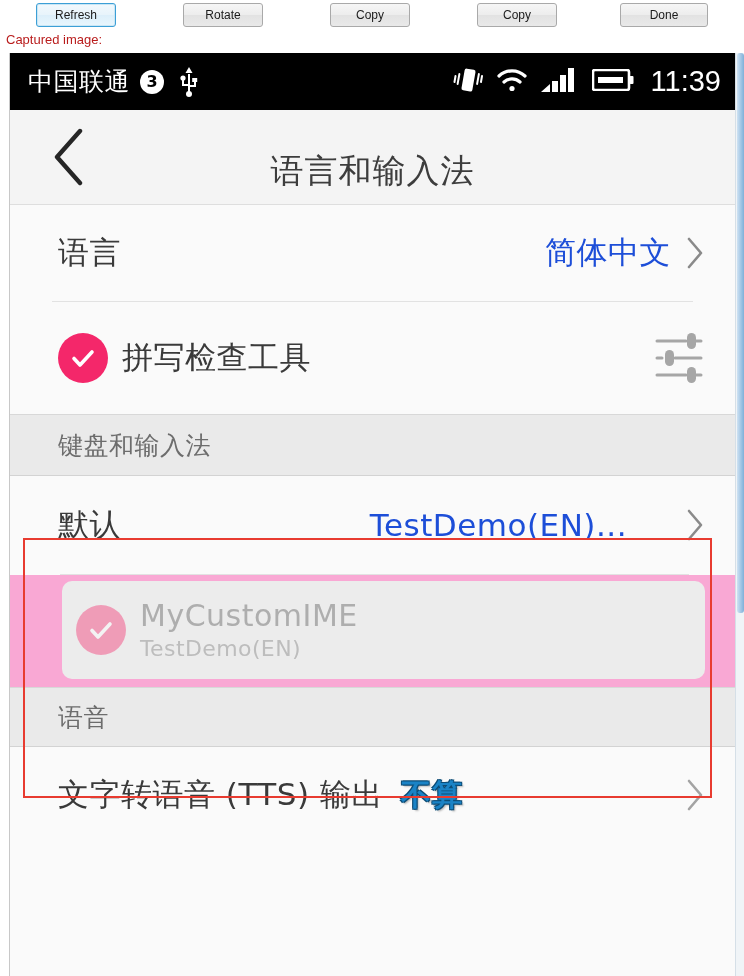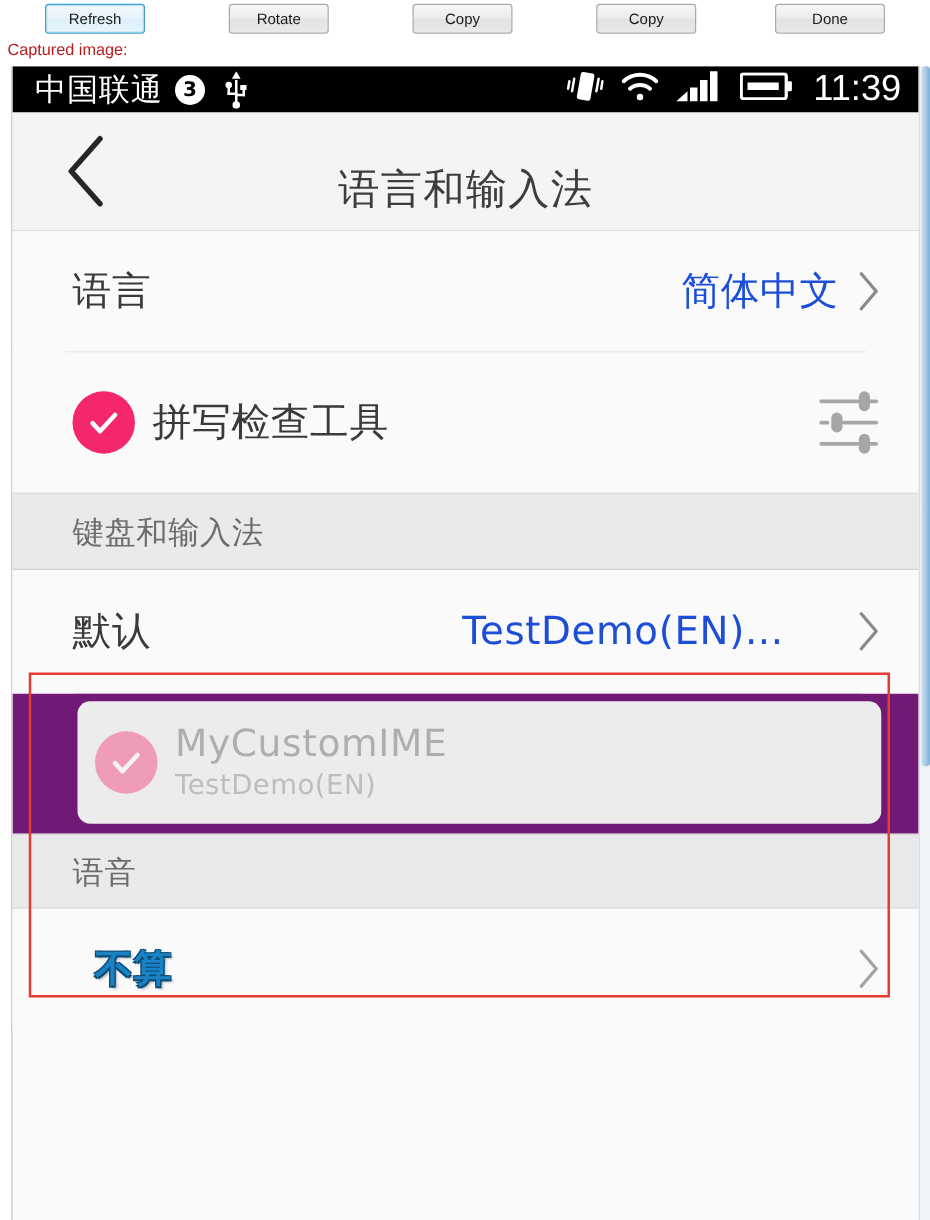--- a/index.html
+++ b/index.html
@@ -69,21 +69,21 @@
     height: 923px;
     background: #fafafa;
     overflow: hidden;
     border-left: 1px solid #c8c8c8;
     box-sizing: border-box;
   }
 
   
   #status-bar {
     position: relative;
-    height: 37px;
+    height: 57px;
     background: #000000;
     color: #ffffff;
     display: flex;
     align-items: center;
     padding: 0 14px 0 18px;
     box-sizing: border-box;
   }
   #carrier {
     font-size: 25px;
     letter-spacing: 0.5px;
@@ -427,41 +427,42 @@
       <span class="row-title">默认</span>
       <span class="row-value">TestDemo(EN)...</span>
       <span class="chevron-right">
         <svg width="20" height="34" viewBox="0 0 20 34">
           <polyline points="4,3 16,17 4,31" fill="none" stroke="#8a8a8a" stroke-width="2.6" stroke-linecap="round" stroke-linejoin="round"></polyline>
         </svg>
       </span>
     </div>
     <div class="row-divider" style="margin:0 46px 0 50px;"></div>
 
-    <div style="background:#701a75; padding:6px 0 8px 0;">
+    <div style="background:#f9a8d4; padding:6px 0 8px 0;">
       <div id="ime-item">
         <span class="check-circle faded" style="background:#f4276a;">
           <svg width="30" height="30" viewBox="0 0 30 30">
             <polyline points="6,15.5 12,22 24,9" fill="none" stroke="#ffffff" stroke-width="3.6" stroke-linecap="round" stroke-linejoin="round"></polyline>
           </svg>
         </span>
         <span id="ime-texts">
           <div id="ime-title">MyCustomIME</div>
           <div id="ime-sub">TestDemo(EN)</div>
         </span>
       </div>
     </div>
   </div>
 
   <div class="section-header" style="height:60px;">
     <span class="section-header-text">语音</span>
   </div>
 
   <div class="list-block">
     <div class="row" style="height:96px;">
+      <span class="row-title">文字转语音 (TTS) 输出</span>
       <span id="blue-annot">不算</span>
       <span class="chevron-right" style="margin-left:auto;">
         <svg width="20" height="34" viewBox="0 0 20 34">
           <polyline points="4,3 16,17 4,31" fill="none" stroke="#a3a3a3" stroke-width="2.6" stroke-linecap="round" stroke-linejoin="round"></polyline>
         </svg>
       </span>
     </div>
   </div>
 
   <div id="red-box"></div>

